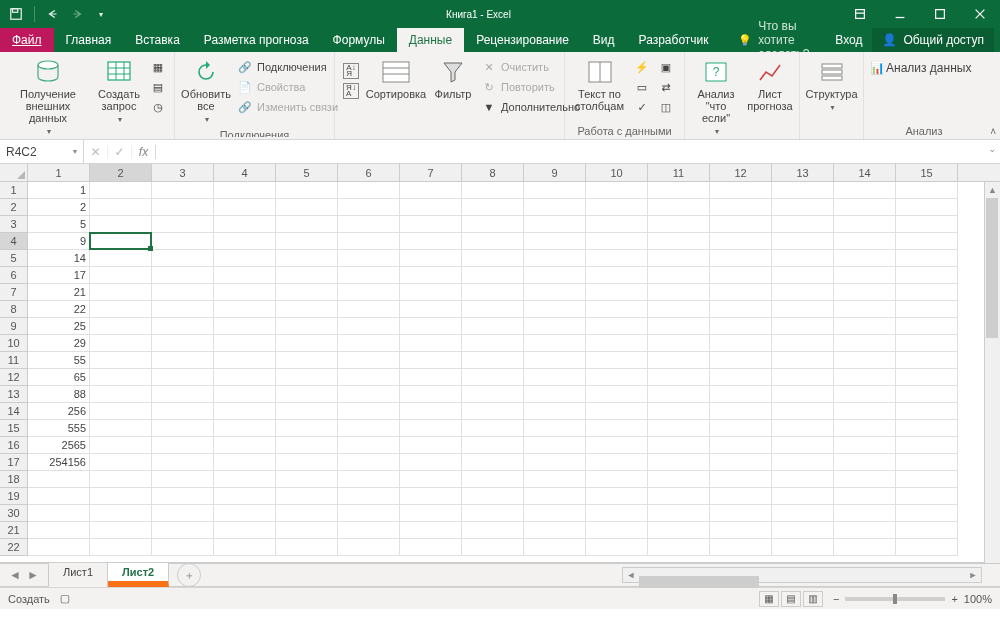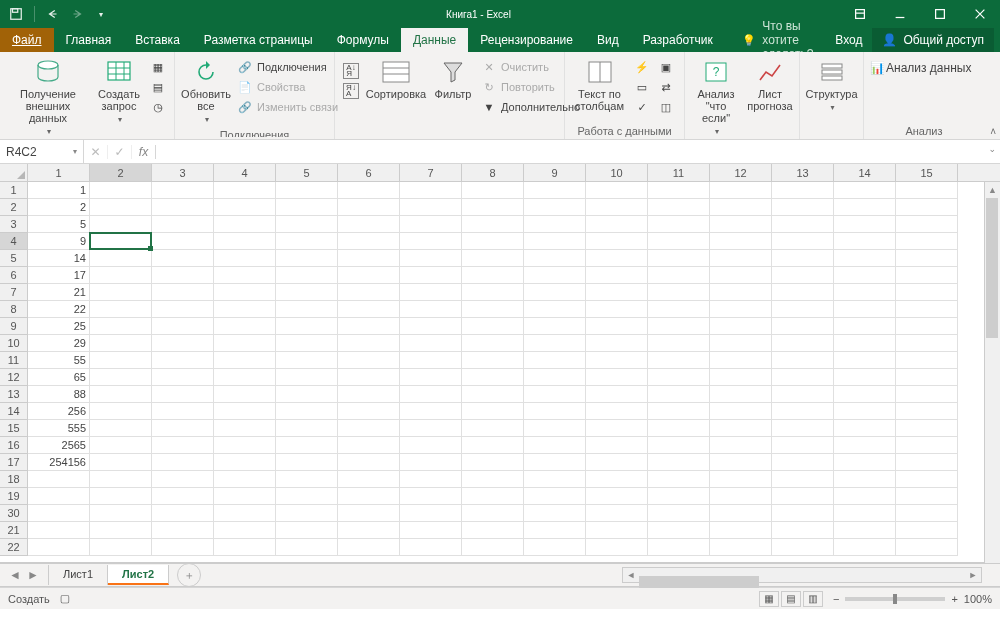--- a/index.html
+++ b/index.html
@@ -11,21 +11,21 @@
 .titlebar .qat .qbtn { width: 20px; height: 20px; display: flex; align-items: center; justify-content: center; opacity: .9; }
 .titlebar .qat .sep { width: 1px; height: 16px; background: rgba(255,255,255,.25); margin: 0 4px; }
 .titlebar .title { flex: 1; text-align: center; font-size: 10px; }
 .titlebar .winbtns { display: flex; }
 .titlebar .winbtns .wbtn { width: 40px; height: 28px; display: flex; align-items: center; justify-content: center; }
 .icon-svg { width: 14px; height: 14px; fill: none; stroke: #fff; stroke-width: 1.4; }
 
 
 .menurow { height: 24px; background: #0c6b3b; display: flex; align-items: stretch; color: #fff; font-size: 12px; }
 .menurow .tab { padding: 0 12px; display: flex; align-items: center; cursor: default; }
-.menurow .tab.file { background: #a16207; text-decoration: underline; }
+.menurow .tab.file { background: #be185d; text-decoration: underline; }
 .menurow .tab.active { background: #f3f2f1; color: #217346; }
 .menurow .spacer { flex: 1; display: flex; align-items: center; padding-left: 18px; color: #cde4d6; gap: 6px;}
 .menurow .right { display: flex; align-items: center; gap: 10px; padding-right: 6px; }
 .menurow .share { background: #0a5c33; padding: 0 10px; height: 100%; display:flex; align-items:center; gap:6px;}
 
 
 .ribbon { height: 88px; background: #f3f2f1; border-bottom: 1px solid #d6d6d6; display: flex; position: relative; }
 .rgroup { border-right: 1px solid #e1e1e1; display: flex; flex-direction: column; padding: 4px 6px 2px; }
 .rgroup .controls { flex: 1; display: flex; align-items: flex-start; gap: 4px; }
 .rgroup .glabel { text-align: center; font-size: 11px; color: #666; padding-top: 1px; white-space: nowrap; overflow: hidden; }
@@ -62,21 +62,21 @@
 .cell { width:62px; border-right:1px solid #e0e0e0; border-bottom:1px solid #e0e0e0; font-size:11px; padding:0 3px; text-align:right; line-height:17px; overflow:hidden;}
 .active-cell { position:absolute; border:2px solid #217346; pointer-events:none; box-sizing:border-box;}
 .active-cell::after { content:''; position:absolute; right:-3px; bottom:-3px; width:5px; height:5px; background:#217346;}
 
 
 .sheettabs { height:24px; background:#f3f2f1; display:flex; align-items:center; border-top:1px solid #ccc; border-bottom:1px solid #ccc; position:relative;}
 .sheettabs .nav { display:flex; gap:4px; padding:0 8px; color:#888;}
 .sheettabs .navbtn { width:14px; text-align:center;}
 .sheettabs .stab { padding:3px 14px; font-size:11px; border-right:1px solid #ccc; background:#f3f2f1; }
 .sheettabs .stab.first { border-left:1px solid #ccc;}
-.sheettabs .stab.active { background:#fff; border-bottom:2px solid #f97316; font-weight:600; color:#217346;}
+.sheettabs .stab.active { background:#fff; border-bottom:6px solid #f97316; font-weight:600; color:#217346;}
 .sheettabs .addbtn { width:24px; height:24px; display:flex; align-items:center; justify-content:center; color:#888; border:1px solid #ccc; border-radius:50%; margin-left:8px; font-size:11px;}
 .sheettabs .hsbar { position:absolute; right:18px; bottom:3px; height:16px; width:360px; background:#f0f0f0; border:1px solid #ccc; display:flex; align-items:center;}
 .sheettabs .hsbar .harrow { width:16px; text-align:center; color:#888; font-size:9px;}
 .sheettabs .hsbar .htrack { flex:1; position:relative;}
 .sheettabs .hsbar .hthumb { position:absolute; left:0; top:1px; height:12px; width:120px; background:#cdcdcd;}
 .vsbar { position:absolute; right:0; top:182px; width:16px; height:399px; background:#f0f0f0; border-left:1px solid #ccc;}
 .vsbar .varrow { height:16px; text-align:center; color:#888; font-size:9px; line-height:16px;}
 .vsbar .vtrack { height:calc(100% - 32px); position:relative;}
 .vsbar .vthumb { position:absolute; top:0; left:1px; width:12px; height:140px; background:#cdcdcd;}
 
@@ -136,21 +136,21 @@
     <div class="wbtn">
         <svg class="icon-svg" viewBox="0 0 16 16">
           <path d="M3 3 L13 13 M13 3 L3 13"></path>
         </svg>
       </div>
   </div>
 </div>
 
 <div class="menurow">
   <div class="tab file">Файл</div>
-  <div id="menu-tabs-host" style="display: contents;"><div class="tab">Главная</div><div class="tab">Вставка</div><div class="tab">Разметка страницы</div><div class="tab">Формулы</div><div class="tab active">Данные</div><div class="tab">Рецензирование</div><div class="tab">Вид</div><div class="tab">Разработчик</div></div>
+  <div id="menu-tabs-host" style="display: contents;"><div class="tab">Главная</div><div class="tab">Вставка</div><div class="tab">Разметка прогноза</div><div class="tab">Формулы</div><div class="tab active">Данные</div><div class="tab">Рецензирование</div><div class="tab">Вид</div><div class="tab">Разработчик</div></div>
   <div class="spacer">
     <span class="lightbulb">💡</span>
     <span>Что вы хотите сделать?</span>
   </div>
   <div class="right">
     <div>Вход</div>
     <div class="share">
       <span>👤</span>
       <span>Общий доступ</span>
     </div>

